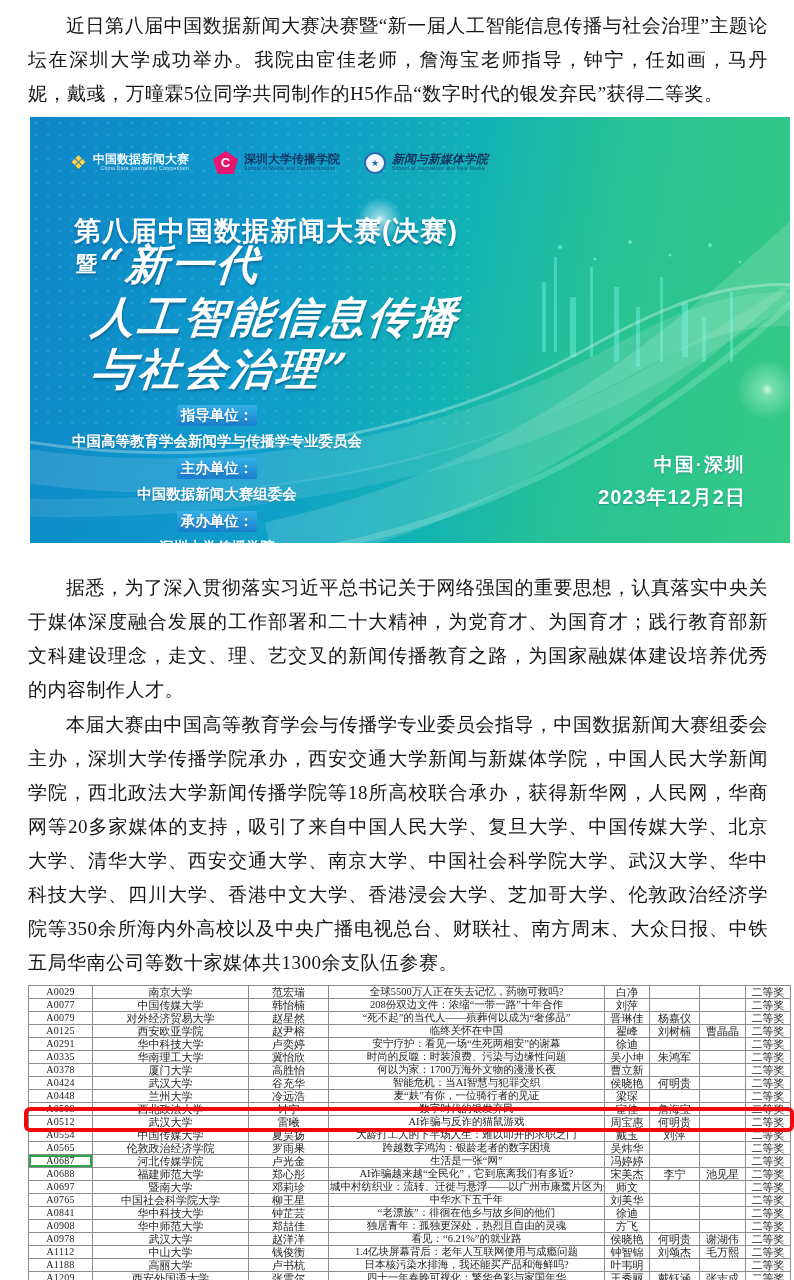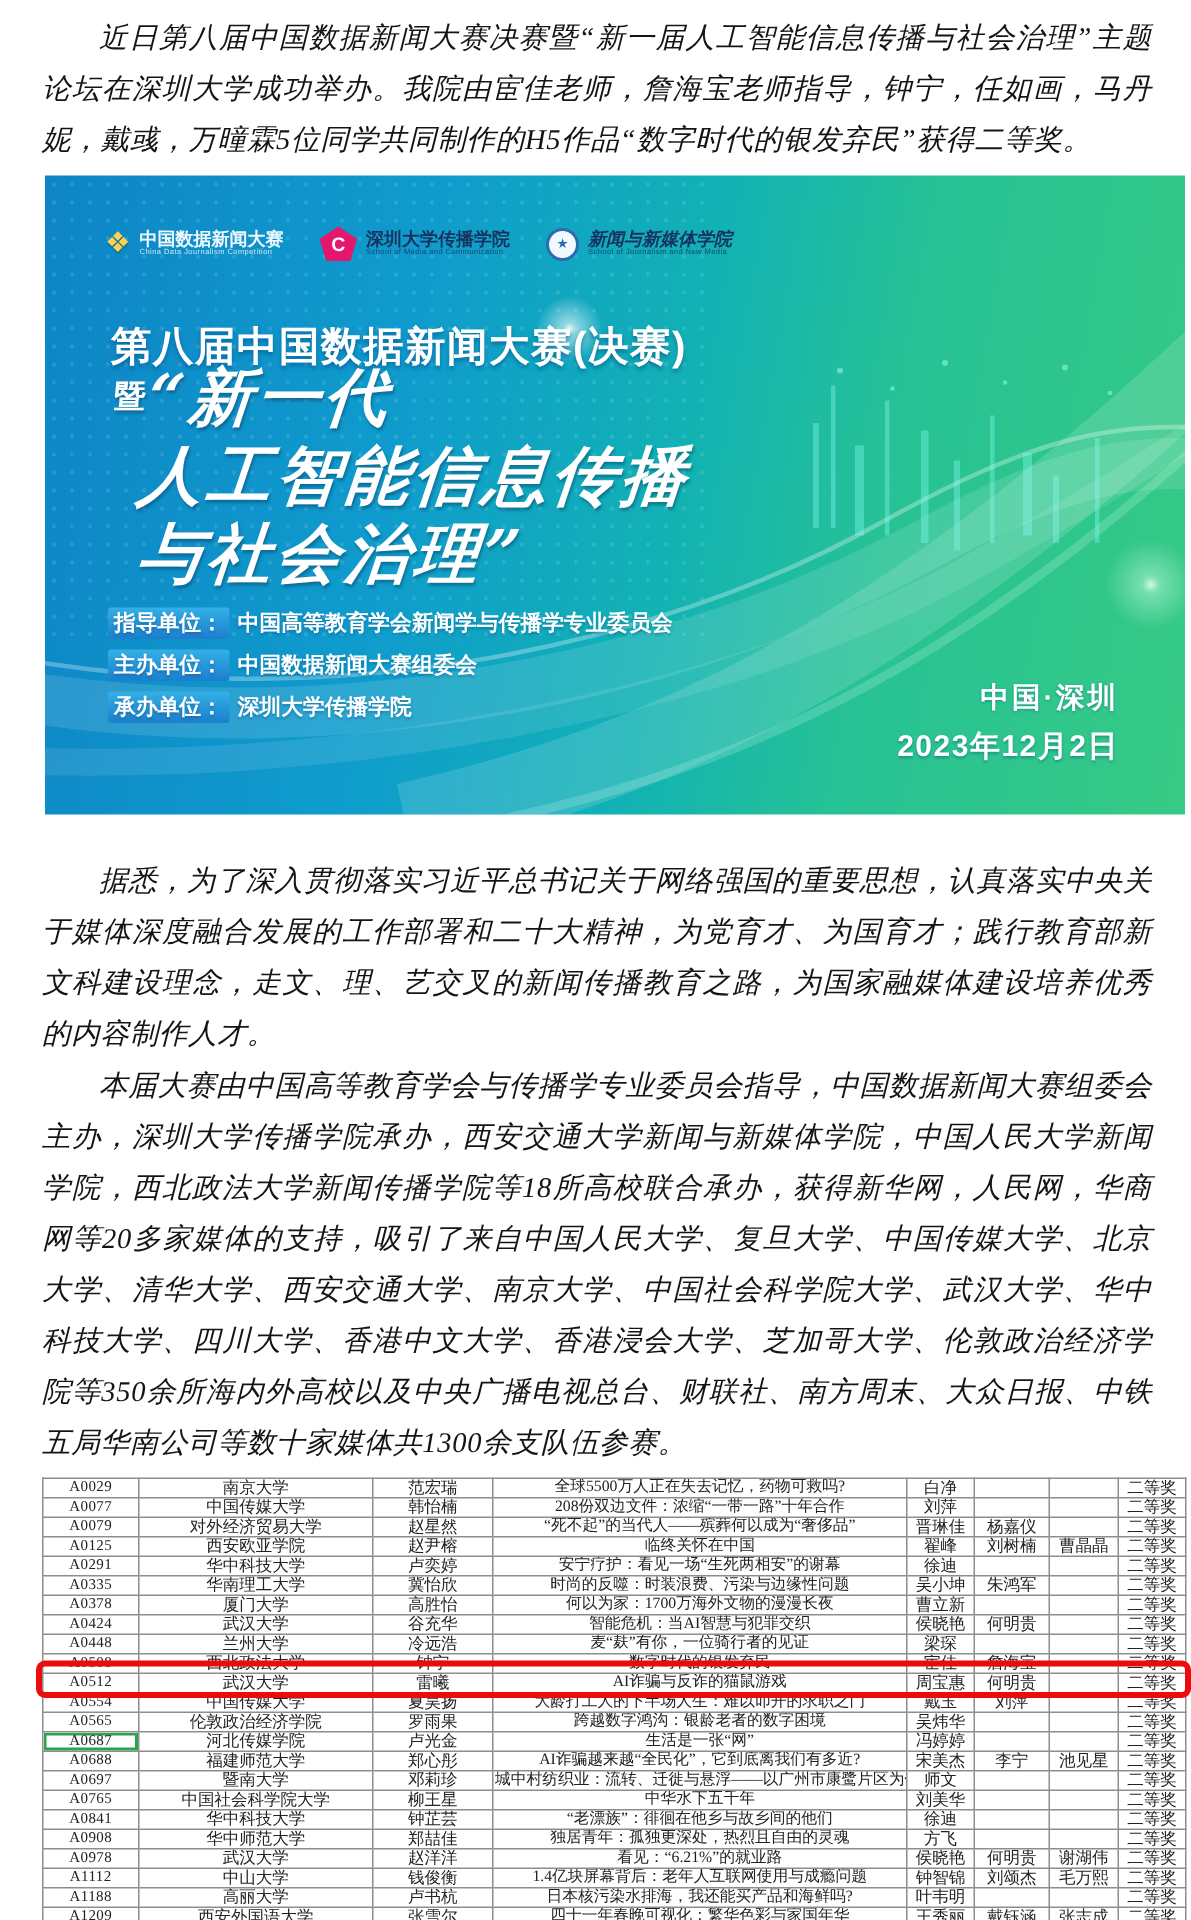--- a/index.html
+++ b/index.html
@@ -13,21 +13,20 @@
   }
   
   p.body-text {
     margin: 0 26px 0 28px;
     font-size: 19px;
     line-height: 34px;
     text-indent: 2em;
     letter-spacing: 0.5px;
     color:#141414;
     text-align: justify;
-    font-style: italic;
   }
   #para1 { margin-top: 9px; }
   #para2 { margin-top: 28px; }
   #para3 { margin-top: 1px; }
 
   
   .banner {
     position: relative;
     margin: 6px 4px 0 30px;
     width: 760px; height: 426px;
@@ -46,21 +45,21 @@
   .banner svg.deco { position:absolute; inset:0; }
   .logos {
     position:absolute; top:34px; left:40px;
     display:flex; align-items:center; gap:24px;
     font-family:"Liberation Sans","DejaVu Sans",sans-serif;
   }
   .logo { display:flex; align-items:center; gap:6px; }
   .logo .txtcol { display:flex; flex-direction:column; line-height:1.1; }
   .logo .cn { font-size:12px; font-weight:bold; }
   .logo .en { font-size:5px; opacity:.85; letter-spacing:.3px; }
-  .logo1 .cn, .logo1 .en { color:#eef9ff; }
+  .logo1 .cn, .logo1 .en { color:#eef9ff;text-align:right; }
   .logo1-icon { font-size:19px; color:#ffd24a; text-shadow:0 1px 1px rgba(0,60,100,.4); }
   .logo2-icon {
     width:25px; height:23px; background:#e6156e;
     clip-path: polygon(50% 0, 100% 36%, 82% 100%, 18% 100%, 0 36%);
     display:flex; align-items:center; justify-content:center;
     color:#fff; font-weight:bold; font-size:13px;
   }
   .logo2 .cn, .logo2 .en, .logo3 .cn, .logo3 .en { color:#16335f; }
   .logo3-icon {
     width:22px; height:22px; border-radius:50%;
@@ -88,21 +87,21 @@
   .callig .ji { font-size:21px; font-style:normal; letter-spacing:0; vertical-align: 8px; margin-right:2px; }
   #callig1 { top:120px; font-size:42px; }
   #callig2 { top:172px; left:62px; font-size:43px; }
   #callig3 { top:224px; left:62px; font-size:43px; }
   .orgs {
     position:absolute; left:42px; top:288px;
     display:flex; flex-direction:column; gap:7px;
     font-family:"Liberation Sans","DejaVu Sans",sans-serif;
     font-size:14.5px; font-weight:bold; color:#ffffff;
   }
-  .org-line { display:flex; align-items:center; gap:6px; text-shadow:0 1px 2px rgba(0,70,120,.4); }
+  .org-line { display:flex; align-items:center; gap:6px; text-shadow:0 1px 2px rgba(0,70,120,.4);flex-direction:column; }
   .org-line .tag {
     background: linear-gradient(#33b0e6, #1b7fce);
     padding: 1px 4px; border-radius:2px;
   }
   .place {
     position:absolute; right:44px; top:335px;
     text-align:right; color:#ffffff;
     font-family:"Liberation Sans","DejaVu Sans",sans-serif;
     font-weight:bold; text-shadow:0 1px 2px rgba(0,70,120,.4);
   }

